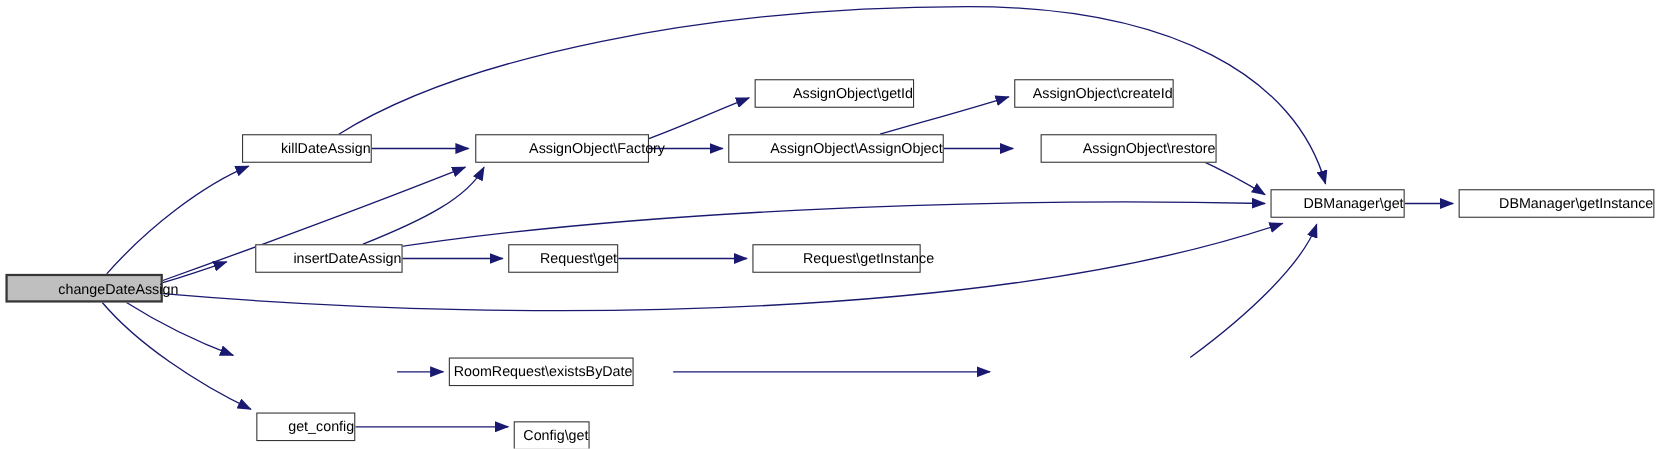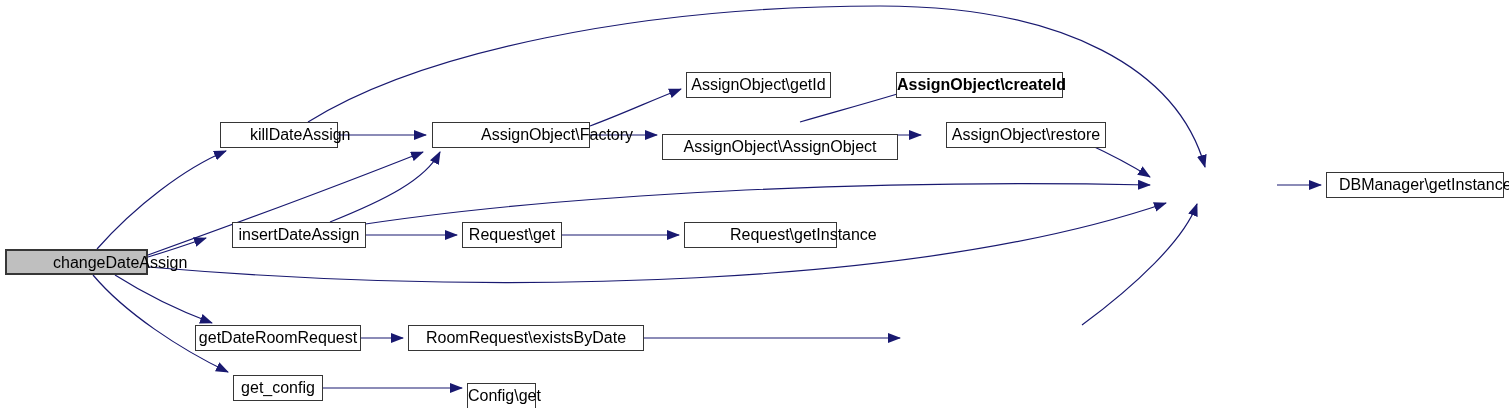--- a/index.html
+++ b/index.html
@@ -22,23 +22,23 @@
     fill:none;
     stroke:var(--edge-color);
     stroke-width:1.2px;
   }
   .node{
     position:absolute;
     box-sizing:border-box;
     border:1px solid var(--node-border);
     background:var(--node-fill);
     color:var(--text-color);
-    font-size:16px;
+    font-size:13px;
     line-height:23px;
-    text-align:center;
+    text-align:right;
     white-space:nowrap;
     cursor:pointer;
   }
   .node.root{
     background:var(--highlight-fill);
     border-width:2px;
     cursor:default;
   }
 </style>
 </head>
@@ -75,39 +75,39 @@
     <path class="edge" marker-end="url(#arrow)" d="M1277,185 L1321,185"></path>
     <path class="edge" marker-end="url(#arrow)" d="M323,388 L462,388"></path>
   </svg>
 
   <div class="node root" style="left:5px;top:249px;width:143px;height:26px;padding-left:46px;">changeDateAssign</div>
 
   <div class="node" style="left:220px;top:122px;width:118px;height:26px;padding-left:29px;">killDateAssign</div>
 
   <div class="node" style="left:212px;top:222px;width:134px;height:26px;margin-left:20px;">insertDateAssign</div>
 
-  <div class="node" style="left:195px;top:325px;width:166px;height:26px;">getDateRoomRequest</div>
 
   <div class="node" style="left:233px;top:375px;width:90px;height:26px;">get_config</div>
 
   <div class="node" style="left:432px;top:122px;width:158px;height:26px;padding-left:48px;">AssignObject\Factory</div>
 
   <div class="node" style="left:462px;top:222px;width:100px;height:26px;">Request\get</div>
 
   <div class="node" style="left:467px;top:383px;width:69px;height:26px;">Config\get</div>
 
   <div class="node" style="left:686px;top:72px;width:145px;height:26px;">AssignObject\getId</div>
 
-  <div class="node" style="left:662px;top:134px;width:236px;height:26px;">AssignObject\AssignObject</div>
+  <div class="node" style="left:662px;top:122px;width:196px;height:26px;">AssignObject\AssignObject</div>
 
   <div class="node" style="left:684px;top:222px;width:153px;height:26px;padding-left:45px;">Request\getInstance</div>
 
-  <div class="node" style="left:896px;top:72px;width:167px;height:26px;font-weight:bold;">AssignObject\createId</div>
+  <div class="node" style="left:922px;top:72px;width:145px;height:26px;">AssignObject\createId</div>
 
   <div class="node" style="left:926px;top:122px;width:160px;height:26px;margin-left:20px;">AssignObject\restore</div>
 
-  <div class="node" style="left:408px;top:325px;width:236px;height:26px;">RoomRequest\existsByDate</div>
+  <div class="node" style="left:408px;top:325px;width:168px;height:26px;">RoomRequest\existsByDate</div>
 
 
+  <div class="node" style="left:1155px;top:172px;width:122px;height:26px;">DBManager\get</div>
 
   <div class="node" style="left:1326px;top:172px;width:178px;height:26px;padding-left:12px;">DBManager\getInstance</div>
 
 </div>
 
 </body></html>

